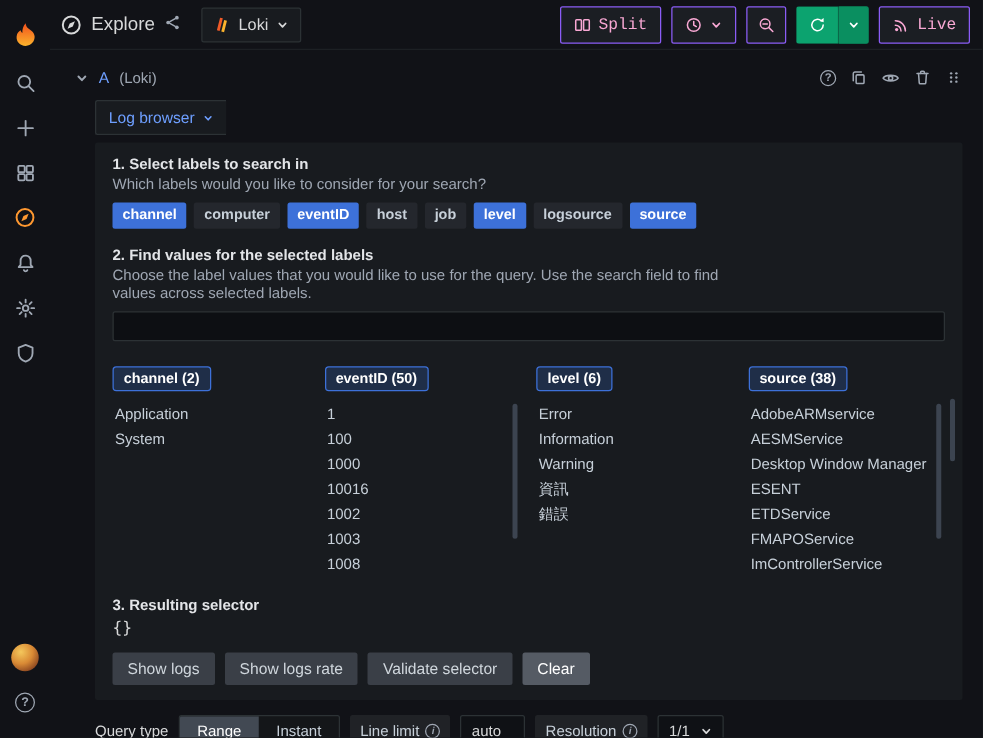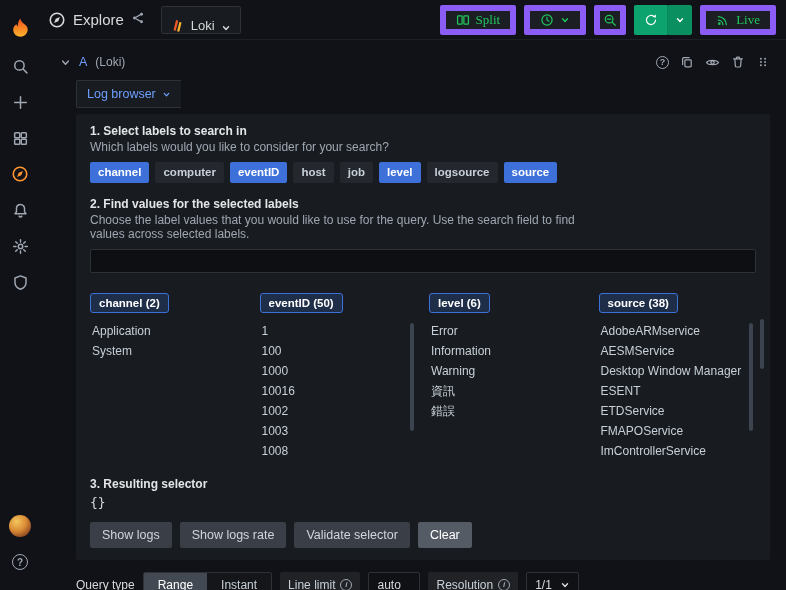--- a/index.html
+++ b/index.html
@@ -22,23 +22,23 @@
     cursor:pointer; }
 
   svg.ic { fill:none; stroke:currentColor; stroke-width:1.4; stroke-linecap:round; stroke-linejoin:round; display:block; }
 
   
   .main { flex:1; min-width:0; display:flex; flex-direction:column; }
   .topbar { flex:0 0 40px; height:40px; display:flex; align-items:center; gap:8px; padding:0 10px 0 8px; border-bottom:1px solid #1d2024; }
   .tb-title-group { display:flex; align-items:flex-start; gap:7px; color:#d8d9da; }
   .tb-title { font-size:15px; font-weight:500; }
   .share { color:#9fa7b3; display:flex; cursor:pointer; }
-  .ds-picker { display:flex; align-items:flex-end; gap:6px; background:#181b1f; border:1px solid #2c3235; border-radius:2px; height:28px; padding:0 9px; margin-left:8px; cursor:pointer; font-size:13px; color:#d8d9da; }
+  .ds-picker { display:flex; align-items:center; gap:6px; background:#181b1f; border:1px solid #2c3235; border-radius:2px; height:28px; padding:0 9px; margin-left:8px; cursor:pointer; font-size:13px; color:#d8d9da; }
   .tb-right { margin-left:auto; display:flex; align-items:center; gap:8px; }
-  .tb-btn { display:flex; align-items:center; gap:6px; height:30px; padding:0 10px; background:#1b1e23; border:6px solid #8b5cf6; border-radius:2px; color:#22c55e; font-size:13px; cursor:pointer; font-family:Liberation Serif, serif; }
+  .tb-btn { display:flex; align-items:center; gap:6px; height:30px; padding:0 10px; background:#1b1e23; border:1px solid #8b5cf6; border-radius:2px; color:#f9a8d4; font-size:13px; cursor:pointer; font-family:Liberation Mono, monospace; }
   .tb-btn.sq { width:32px; padding:0; justify-content:center; }
   .refresh-group { display:flex; }
   .refresh-main { display:flex; align-items:center; justify-content:center; width:34px; height:30px; background:#0ca36f; border:1px solid #0ca36f; border-right:1px solid #0a8a5c; border-radius:2px 0 0 2px; color:#fff; cursor:pointer; }
   .refresh-chev { display:flex; align-items:center; justify-content:center; width:24px; height:30px; background:#0a8f60; border:1px solid #0a8f60; border-radius:0 2px 2px 0; color:#fff; cursor:pointer; }
   .chev { display:flex; }
 
   
   .explore { flex:1; min-height:0; padding:10px 16px 0 20px; display:flex; flex-direction:column; }
   .qrow-header { display:flex; align-items:center; gap:8px; height:24px; color:#9fa7b3; flex:0 0 auto; }
   .qrow-collapse { display:flex; color:#9fa7b3; cursor:pointer; }

